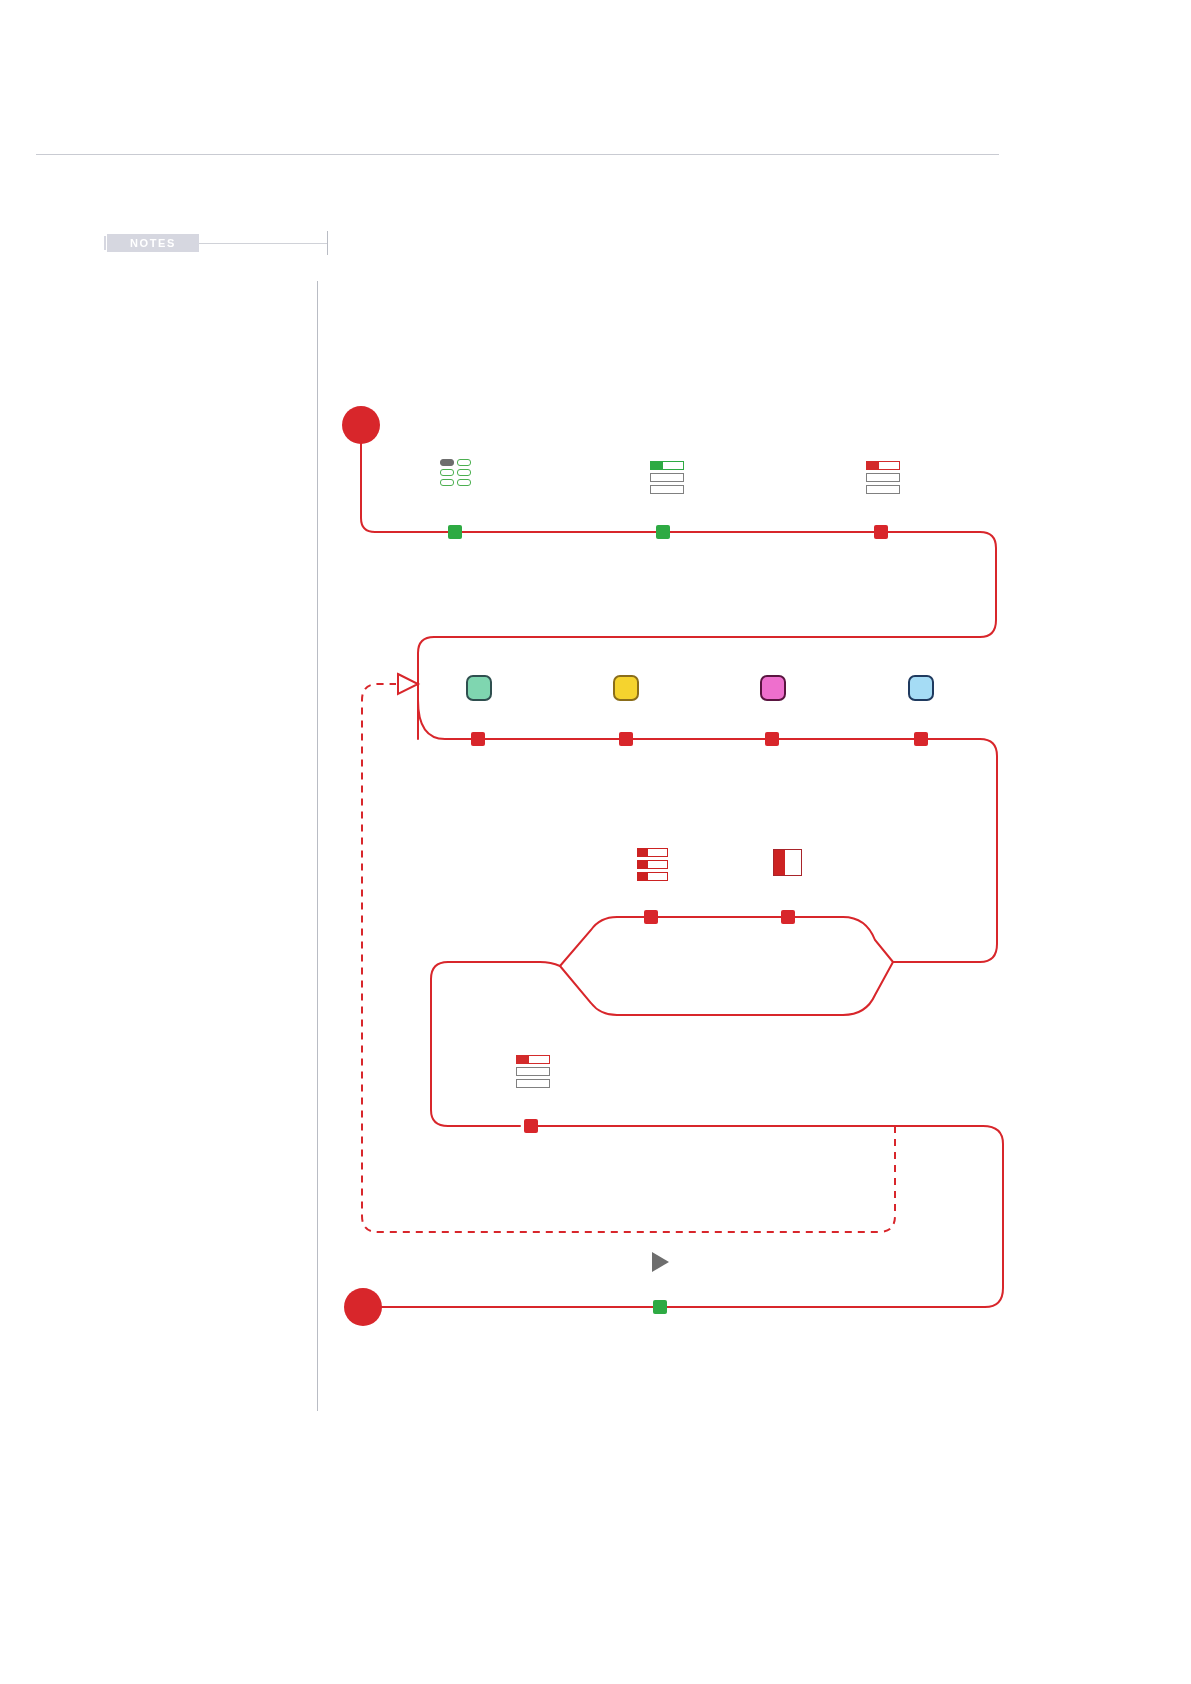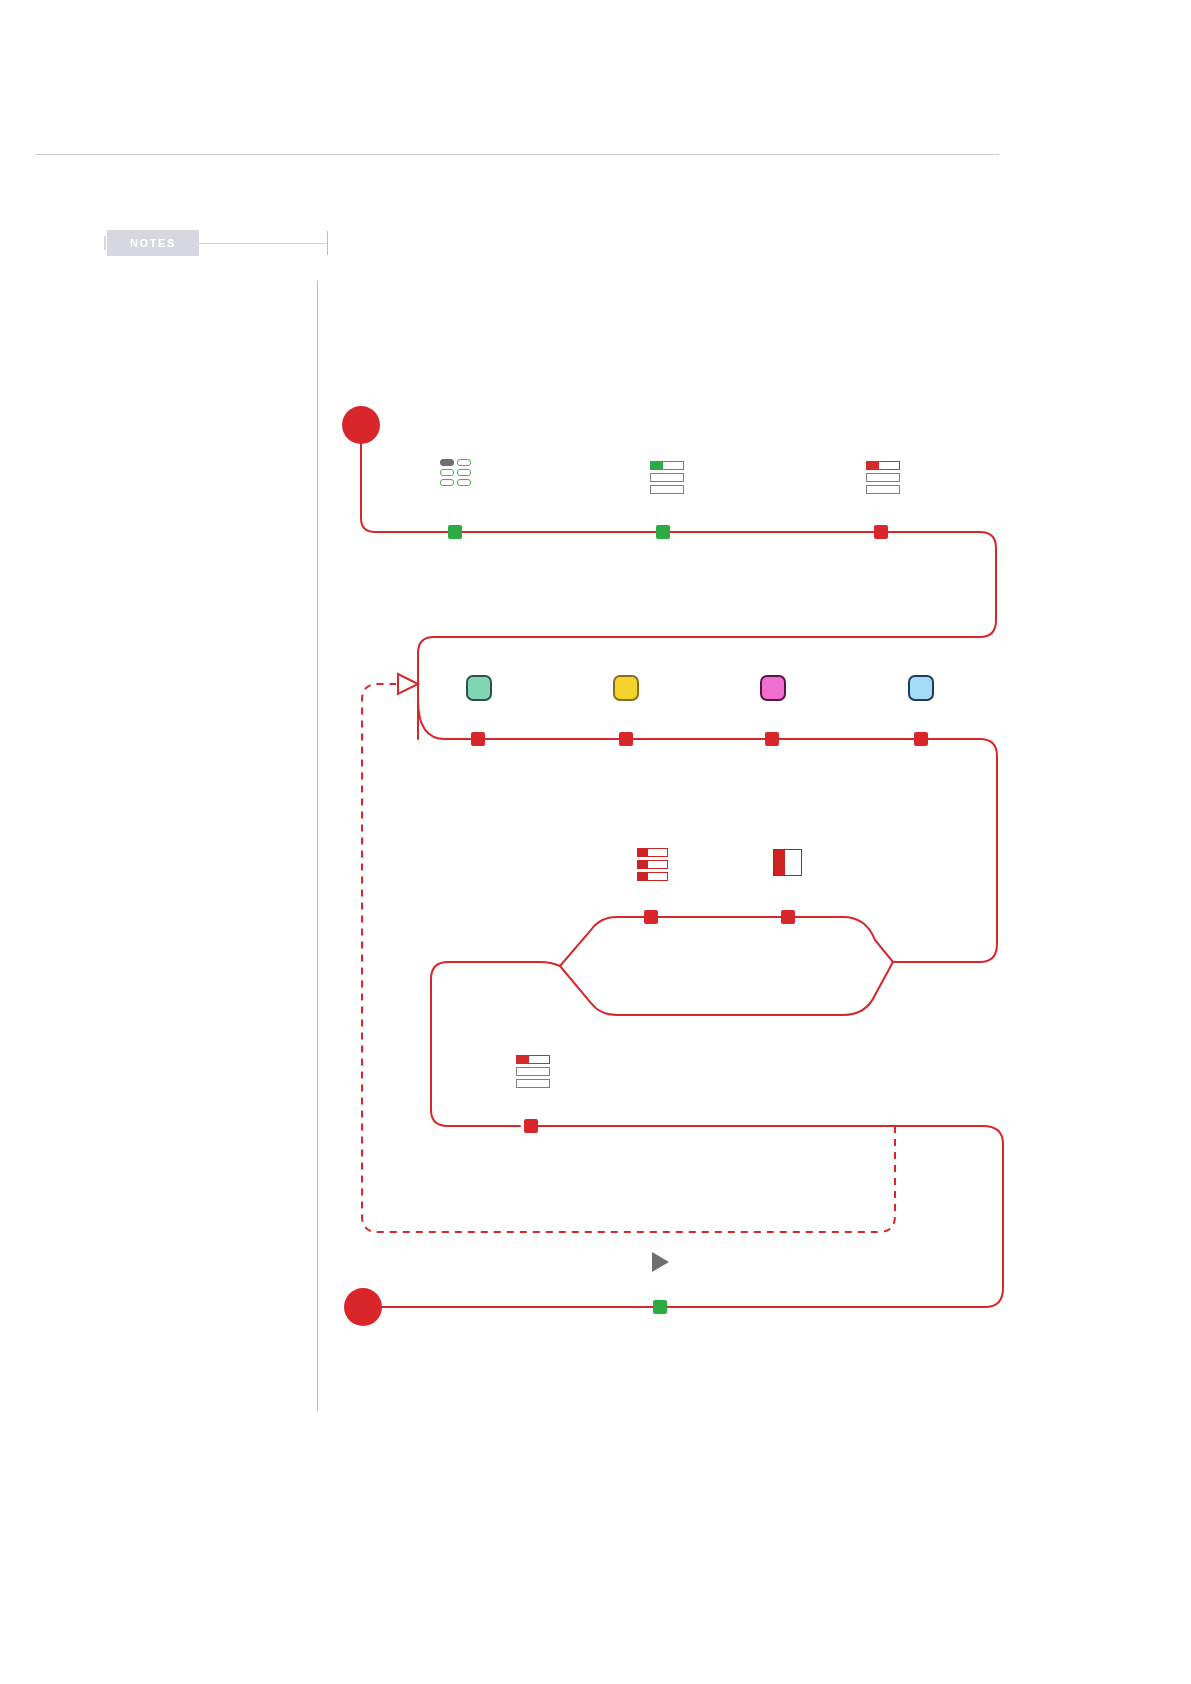--- a/index.html
+++ b/index.html
@@ -13,21 +13,21 @@
 
   
   .header-rule{
     position:absolute;left:36px;top:154px;width:963px;height:1px;
     background:#c9cbd2;
   }
 
   
   .notes-wrap{position:absolute;left:104px;top:234px;height:18px;display:flex;align-items:center;}
   .notes-chip{
-    background:#d6d7e0;height:26px;min-width:92px;
+    background:#d6d7e0;height:18px;min-width:92px;
     display:flex;align-items:center;justify-content:center;
     color:#ffffff;font-size:11px;font-weight:bold;letter-spacing:1.6px;
     font-family:"Liberation Sans", sans-serif;
   }
   .notes-line{height:1px;background:#d0d2d8;width:128px;}
   .notes-endcap{width:1px;height:24px;background:#b9bcc4;margin-left:0px;}
   .notes-leftcap{width:2px;height:14px;background:#d6d7e0;margin-right:1px;}
 
   
   .spine{

